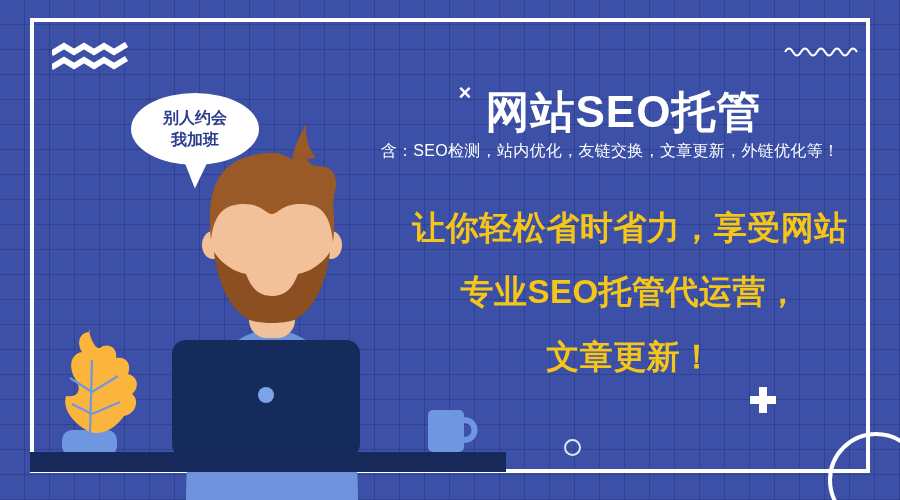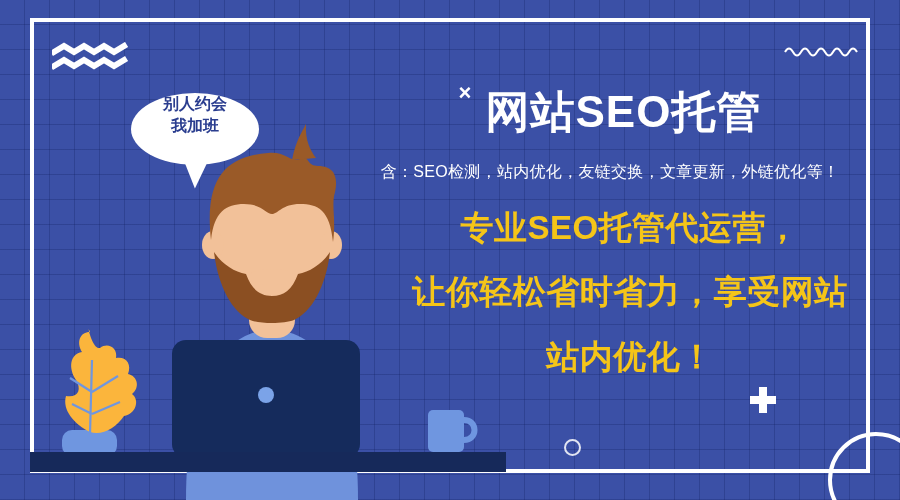--- a/index.html
+++ b/index.html
@@ -97,21 +97,21 @@
   }
   #main-title {
     font-size: 44px;
     font-weight: bold;
     letter-spacing: 1px;
     line-height: 1.12;
     white-space: nowrap;
     margin-top: 43px;
   }
   #sub-title {
-    margin-top: 26px;
+    margin-top: 5px;
     font-size: 16px;
     font-weight: normal;
     letter-spacing: 0.3px;
     white-space: nowrap;
   }
 
   
   #body-copy {
     position: absolute;
     left: 380px;
@@ -131,21 +131,21 @@
     position: absolute;
     left: 131px;
     top: 93px;
     width: 128px;
     height: 72px;
     background: #ffffff;
     border-radius: 50%;
     display: flex;
     flex-direction: column;
     align-items: center;
-    justify-content: flex-start;
+    justify-content: center;
     color: #2a3d8f;
     font-size: 16px;
     font-weight: bold;
     line-height: 1.38;
     z-index: 6;
   }
   #bubble-tail {
     position: absolute;
     left: 183px;
     top: 152px;
@@ -240,18 +240,18 @@
 
   <div id="headline-wrap">
     <div id="title-row">
       <span id="close-x">×</span>
       <span id="main-title">网站SEO托管</span>
     </div>
     <div id="sub-title">含：SEO检测，站内优化，友链交换，文章更新，外链优化等！</div>
   </div>
 
   <div id="body-copy">
+    <span class="bc-line">让你轻松省时省力，享受网站</span>
     <span class="bc-line">专业SEO托管代运营，</span>
-    <span class="bc-line">让你轻松省时省力，享受网站</span>
-    <span class="bc-line">站内优化！</span>
+    <span class="bc-line">文章更新！</span>
   </div>
 
 </div>
 
 </body></html>

